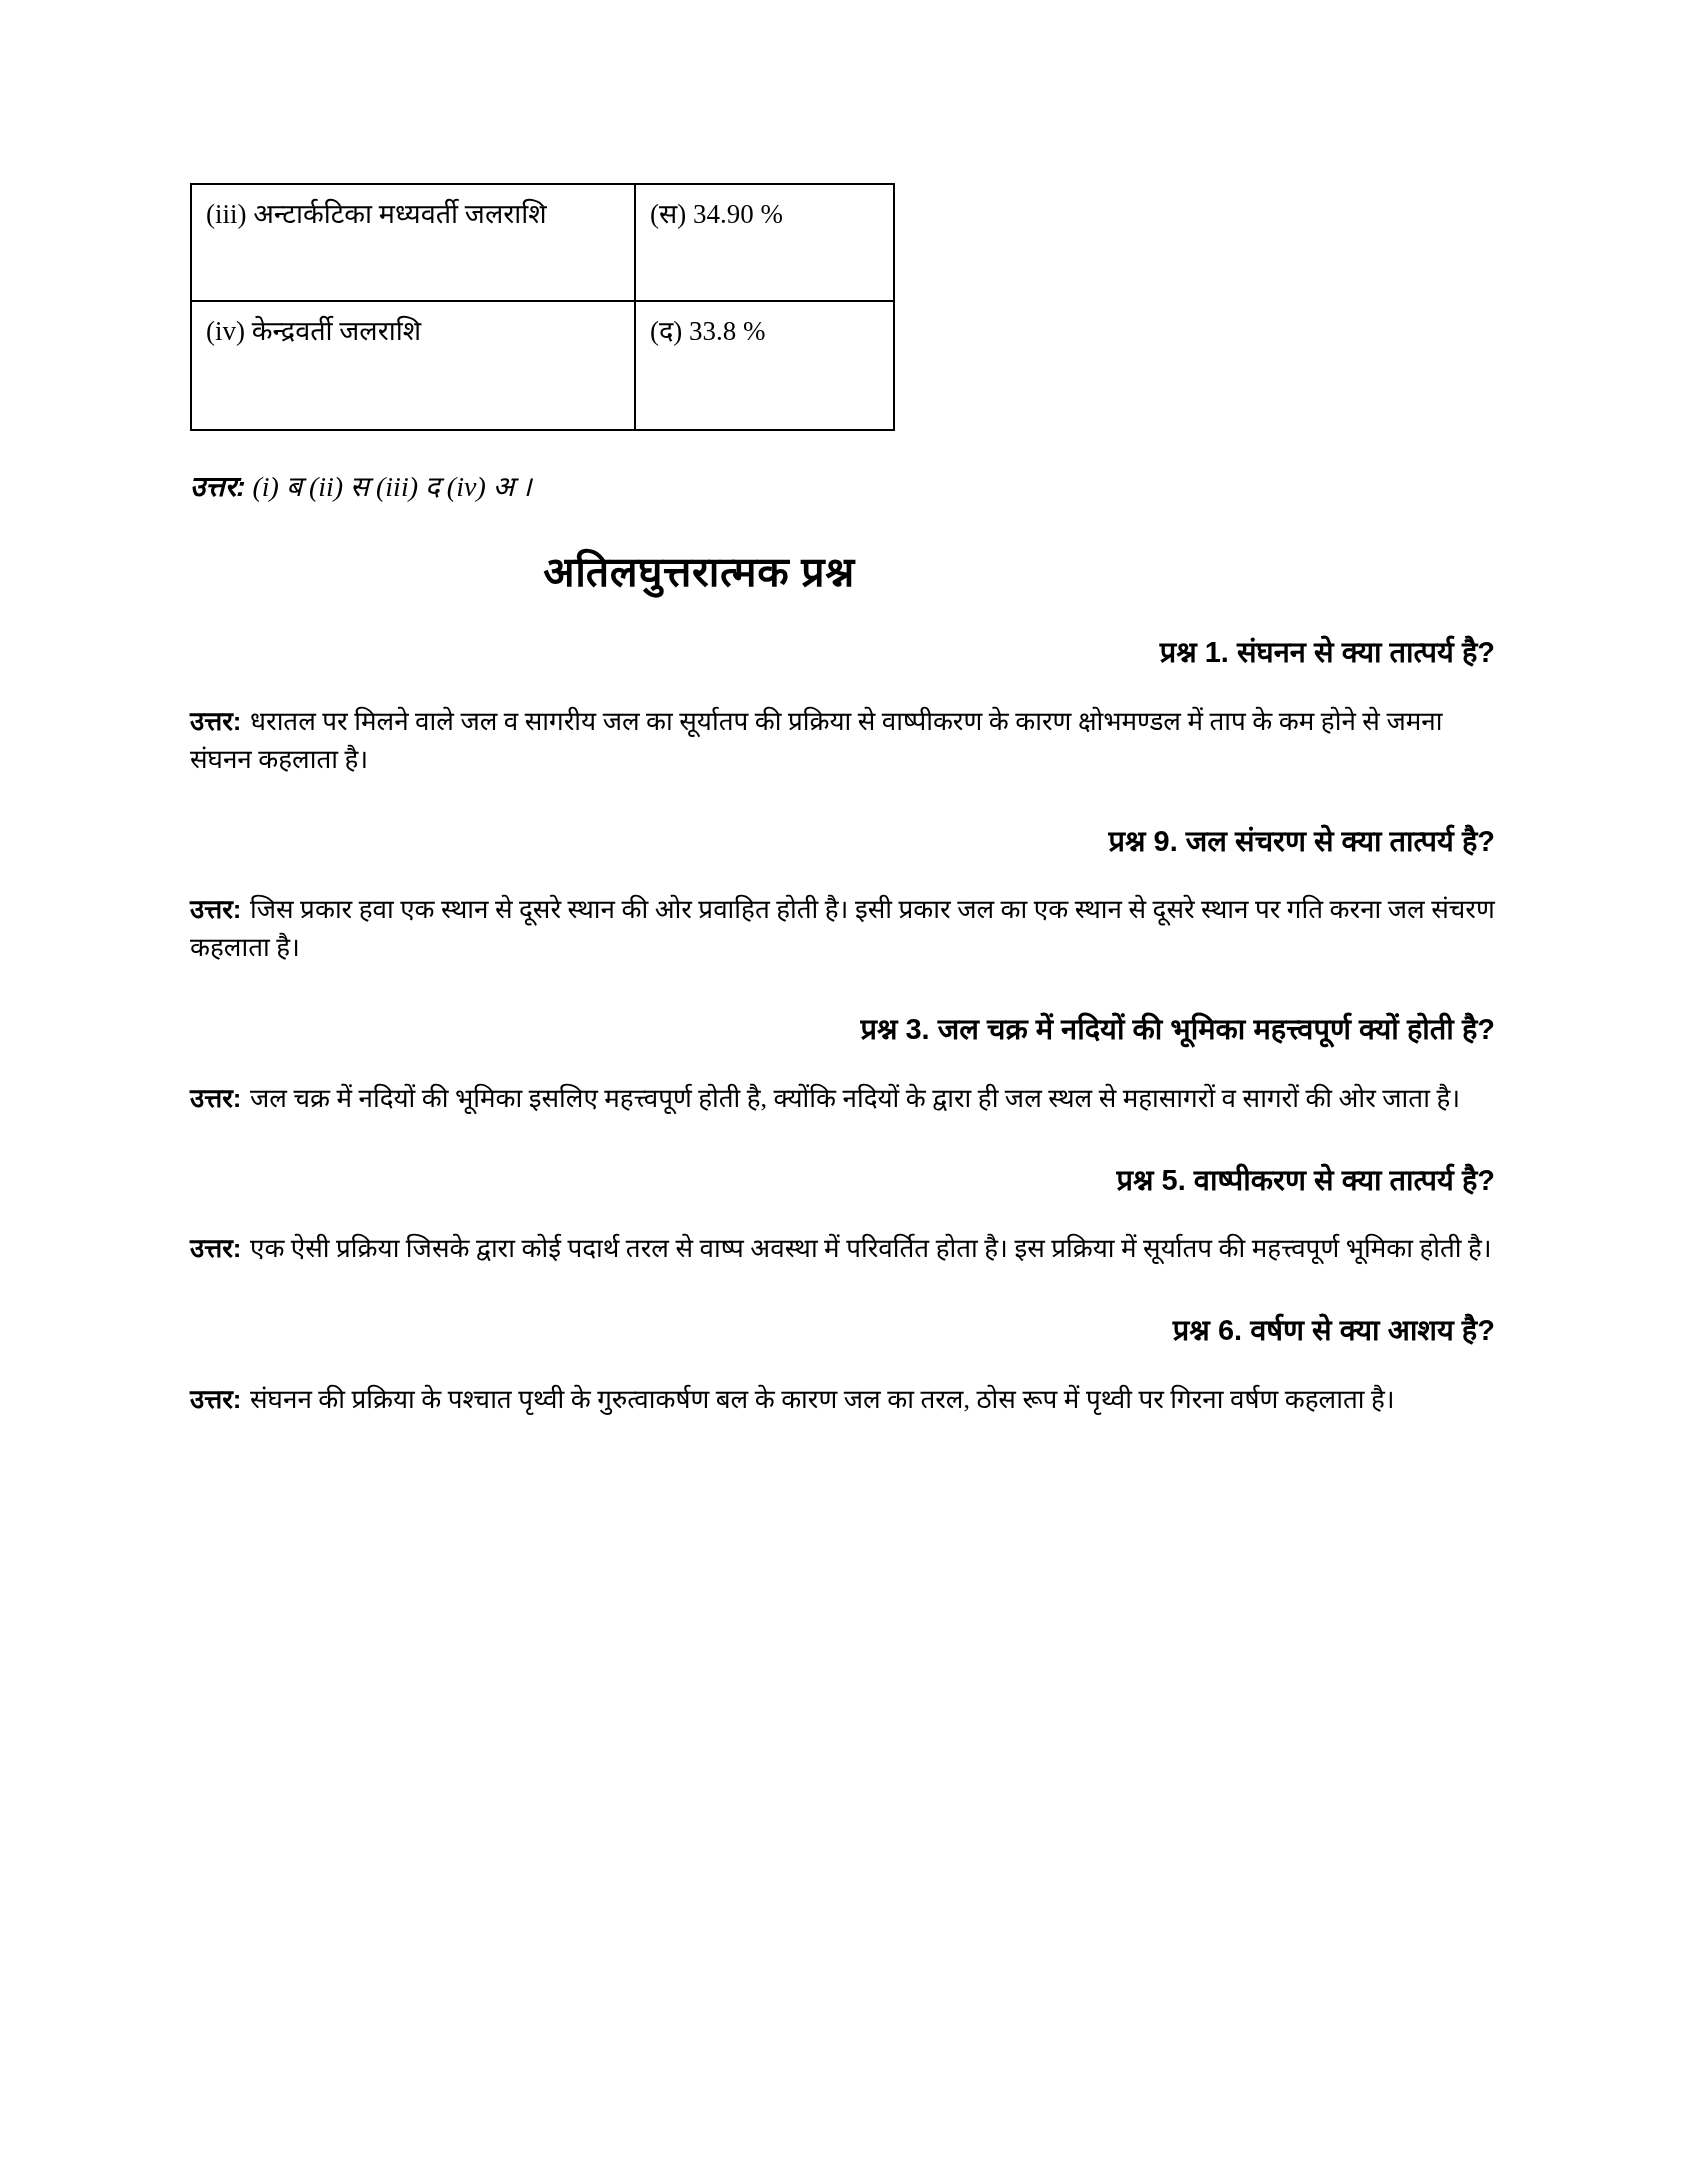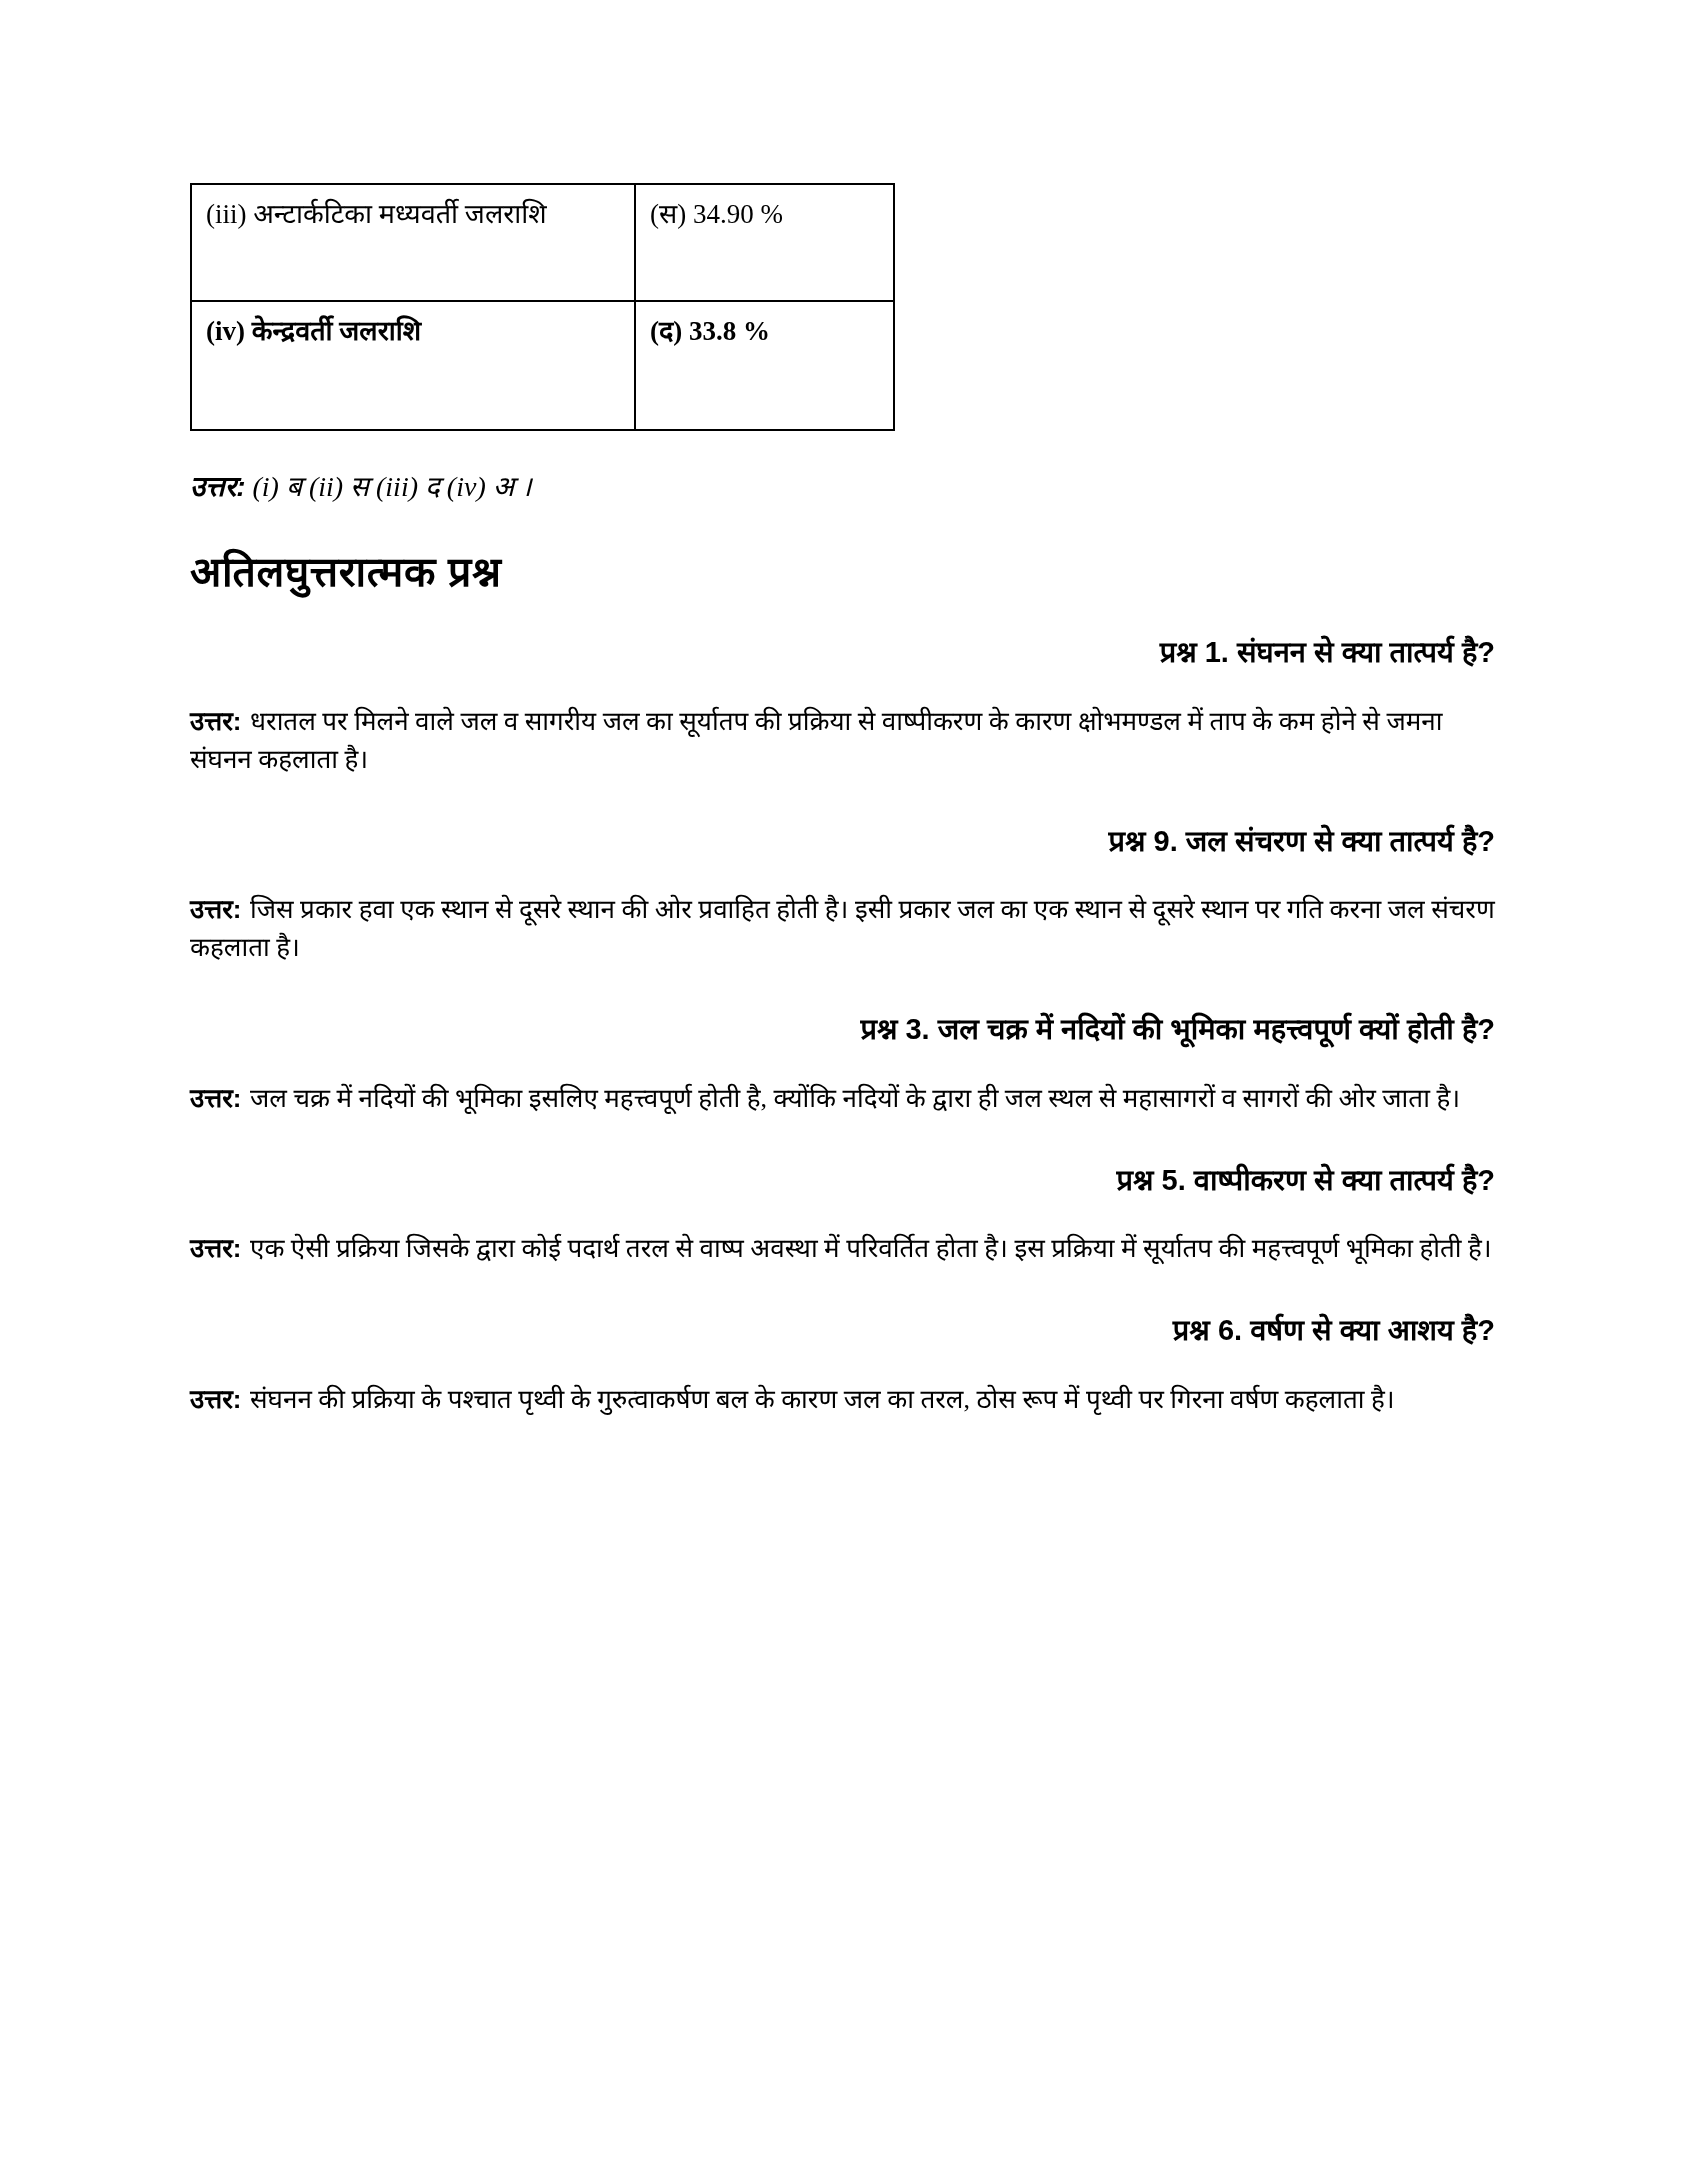--- a/index.html
+++ b/index.html
@@ -38,36 +38,37 @@
     border: 2px solid #000000;
     vertical-align: top;
     padding: 10px 12px 10px 14px;
     font-size: 27px;
     line-height: 1.42;
     font-family: "Liberation Serif", "DejaVu Serif", serif;
   }
   .match-table td.col-left { width: 416px; }
   .match-table td.col-right { width: 231px; }
   .row-iii td { height: 95px; }
-  .row-iv  td { height: 107px; font-weight: bold; }
+  .row-iv  td { height: 107px; }
 
   
   .answer-key {
     margin: 36px 0 0 0;
     font-size: 28px;
     line-height: 1.4;
     font-style: italic;
   }
   .lbl {
     font-weight: bold;
     font-family: "Liberation Sans", "DejaVu Sans", sans-serif;
   }
 
   
   .section-heading {
+    text-align: center;
     font-family: "Liberation Sans", "DejaVu Sans", sans-serif;
     font-weight: bold;
     font-size: 41px;
     letter-spacing: 0.6px;
     margin: 36px 0 0 0;
     padding-right: 287px;
   }
 
   
   .qa-list { margin-top: 34px; }

